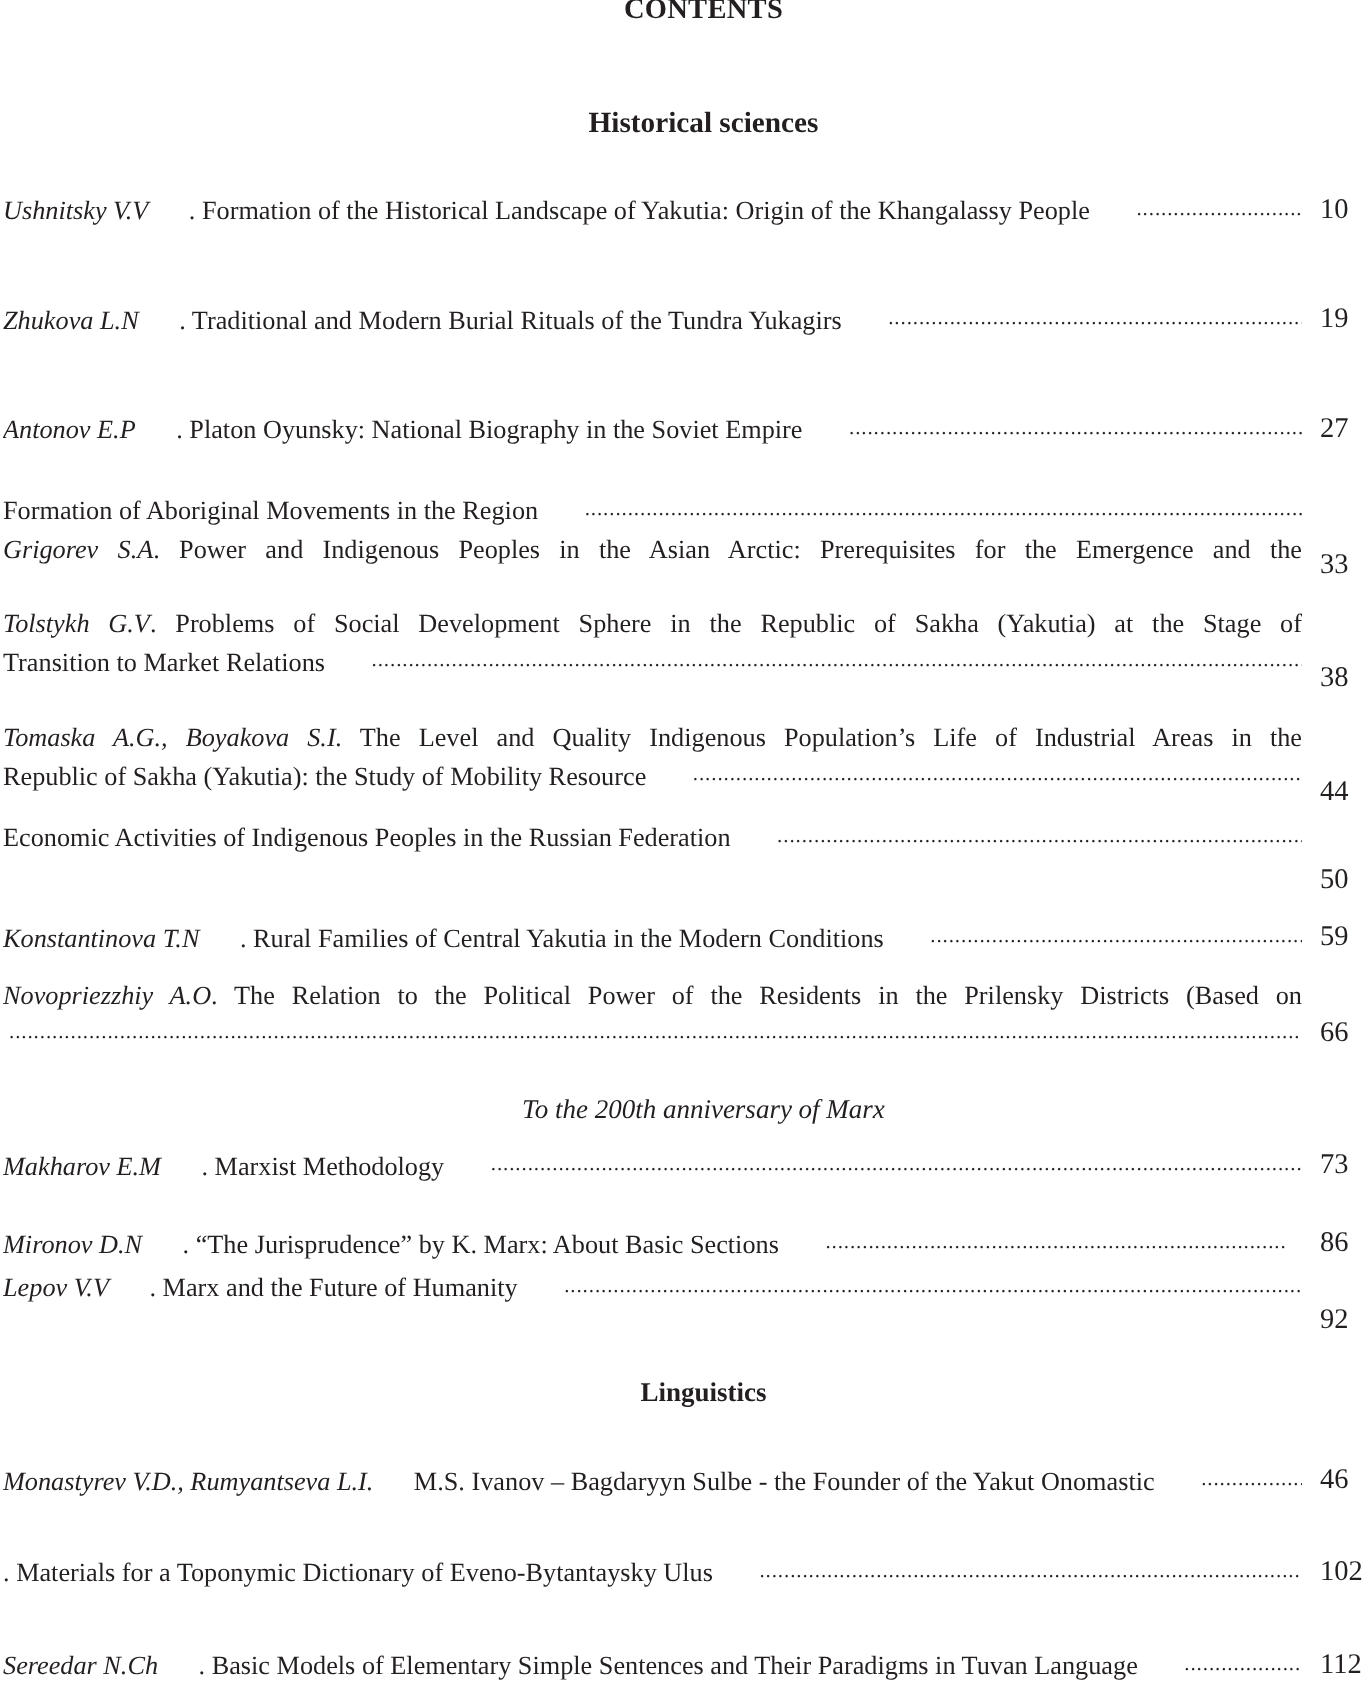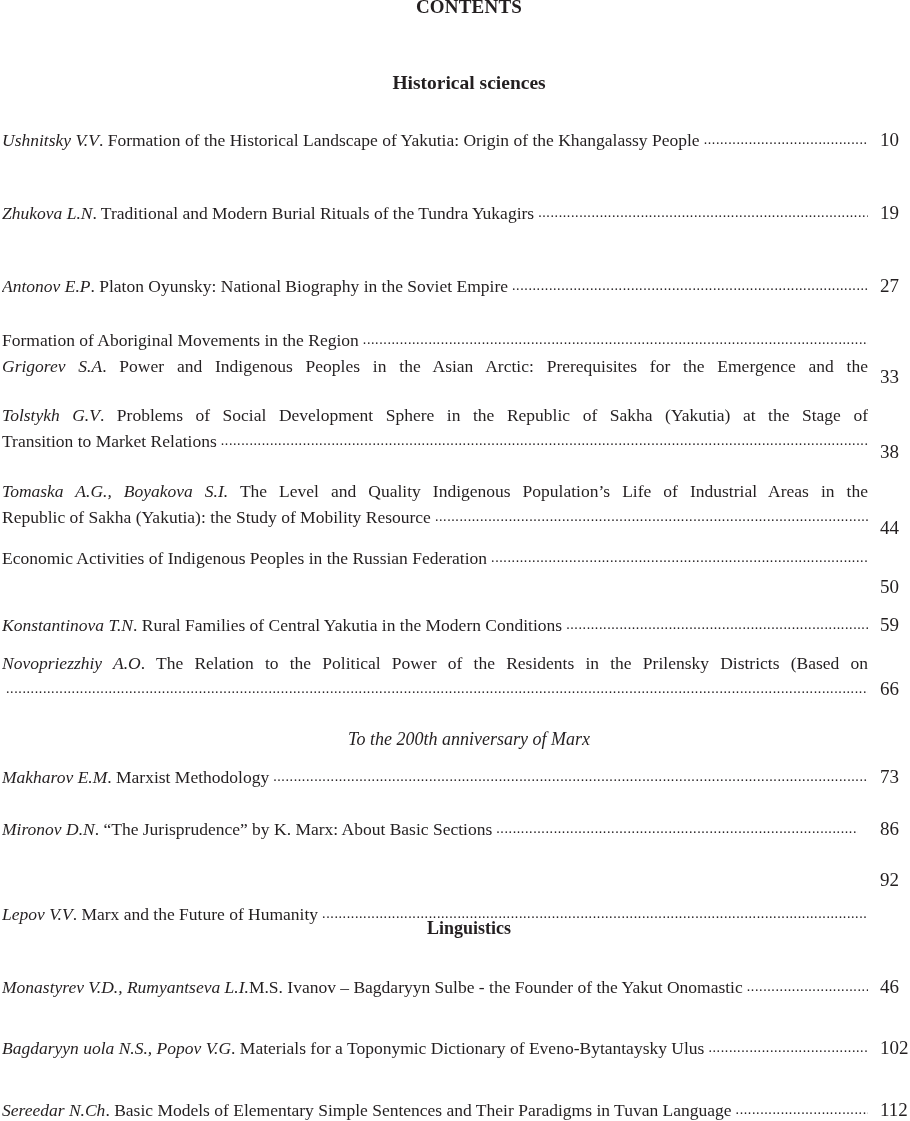--- a/index.html
+++ b/index.html
@@ -14,21 +14,21 @@
     font-weight: bold; font-size: 19px; letter-spacing: 0.2px;
   }
   .section-title {
     left: 0; width: 938px; text-align: center; font-weight: bold; font-size: 19.5px;
   }
   .section-title.small { font-size: 18px; }
   .subsection-title {
     left: 0; width: 938px; text-align: center; font-style: italic; font-size: 18px;
   }
   .entry { left: 2px; width: 866px; line-height: 26px; }
-  .entry .line { display: flex; align-items: center; white-space: nowrap; overflow: hidden; }
+  .entry .line { display: flex; align-items: center; white-space: nowrap; overflow: hidden; gap: 27px; }
   .entry .line.justify { display: block; text-align: justify; text-align-last: justify; white-space: normal; }
   .author { font-style: italic; }
   .leader { flex: 1 1 auto; overflow: hidden; white-space: nowrap; margin-left: 4px; letter-spacing: 0.6px; font-size: 14px; }
   .leader::after { content: "........................................................................................................................................................................................................................................................................"; }
   .pagenum { position: absolute; left: 880px; font-size: 19px; }
 </style>
 </head>
 <body>
 
 <div class="abs page-title">CONTENTS</div>
@@ -127,21 +127,21 @@
 
 <div class="abs entry" style="top:816px">
   <div class="line">
       <span class="author">Mironov D.N</span>
       <span>. “The Jurisprudence” by K. Marx: About Basic Sections</span>
       <span class="leader" style="margin-right:10px"></span>
     </div>
 </div>
 <div class="abs pagenum" style="top:818px">86</div>
 
-<div class="abs entry" style="top:901px">
+<div class="abs entry" style="top:845px">
   <div class="line">
       <span class="author">Lepov V.V</span>
       <span>. Marx and the Future of Humanity</span>
       <span class="leader"></span>
     </div>
 </div>
 <div class="abs pagenum" style="top:869px">92</div>
 
 <div class="abs section-title small" style="top:918px">Linguistics</div>
 
@@ -149,21 +149,20 @@
   <div class="line">
       <span class="author">Monastyrev V.D., Rumyantseva L.I.</span>
       <span> M.S. Ivanov – Bagdaryyn Sulbe - the Founder of the Yakut Onomastic</span>
       <span class="leader"></span>
     </div>
 </div>
 <div class="abs pagenum" style="top:976px">46</div>
 
 <div class="abs entry" style="top:1035px">
   <div class="line">
-      <span class="author">Bagdaryyn uola N.S., Popov V.G</span>
       <span>. Materials for a Toponymic Dictionary of Eveno-Bytantaysky Ulus</span>
       <span class="leader"></span>
     </div>
 </div>
 <div class="abs pagenum" style="top:1037px">102</div>
 
 <div class="abs entry" style="top:1097px">
   <div class="line">
       <span class="author">Sereedar N.Ch</span>
       <span>. Basic Models of Elementary Simple Sentences and Their Paradigms in Tuvan Language</span>

